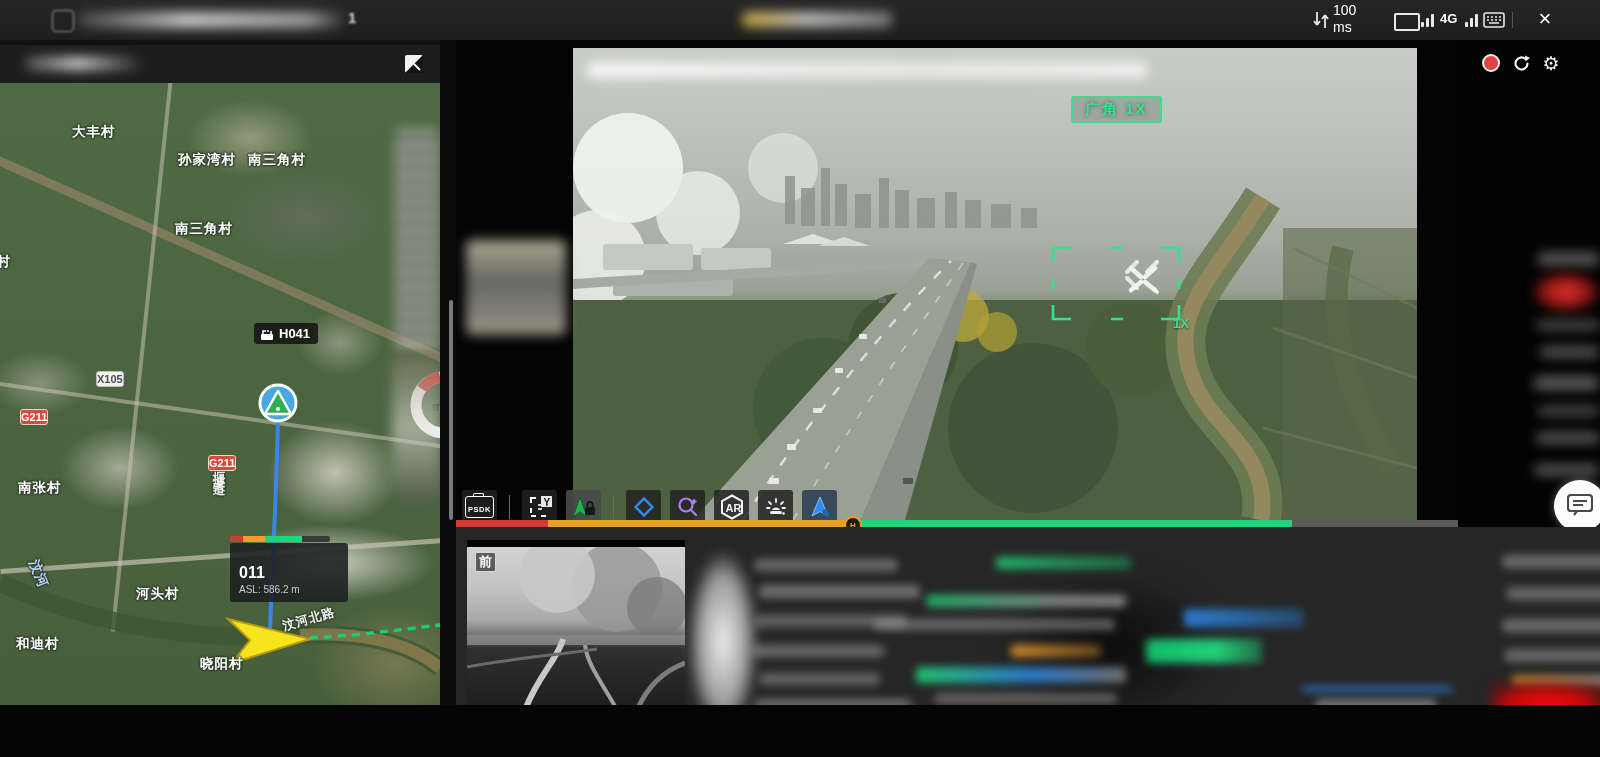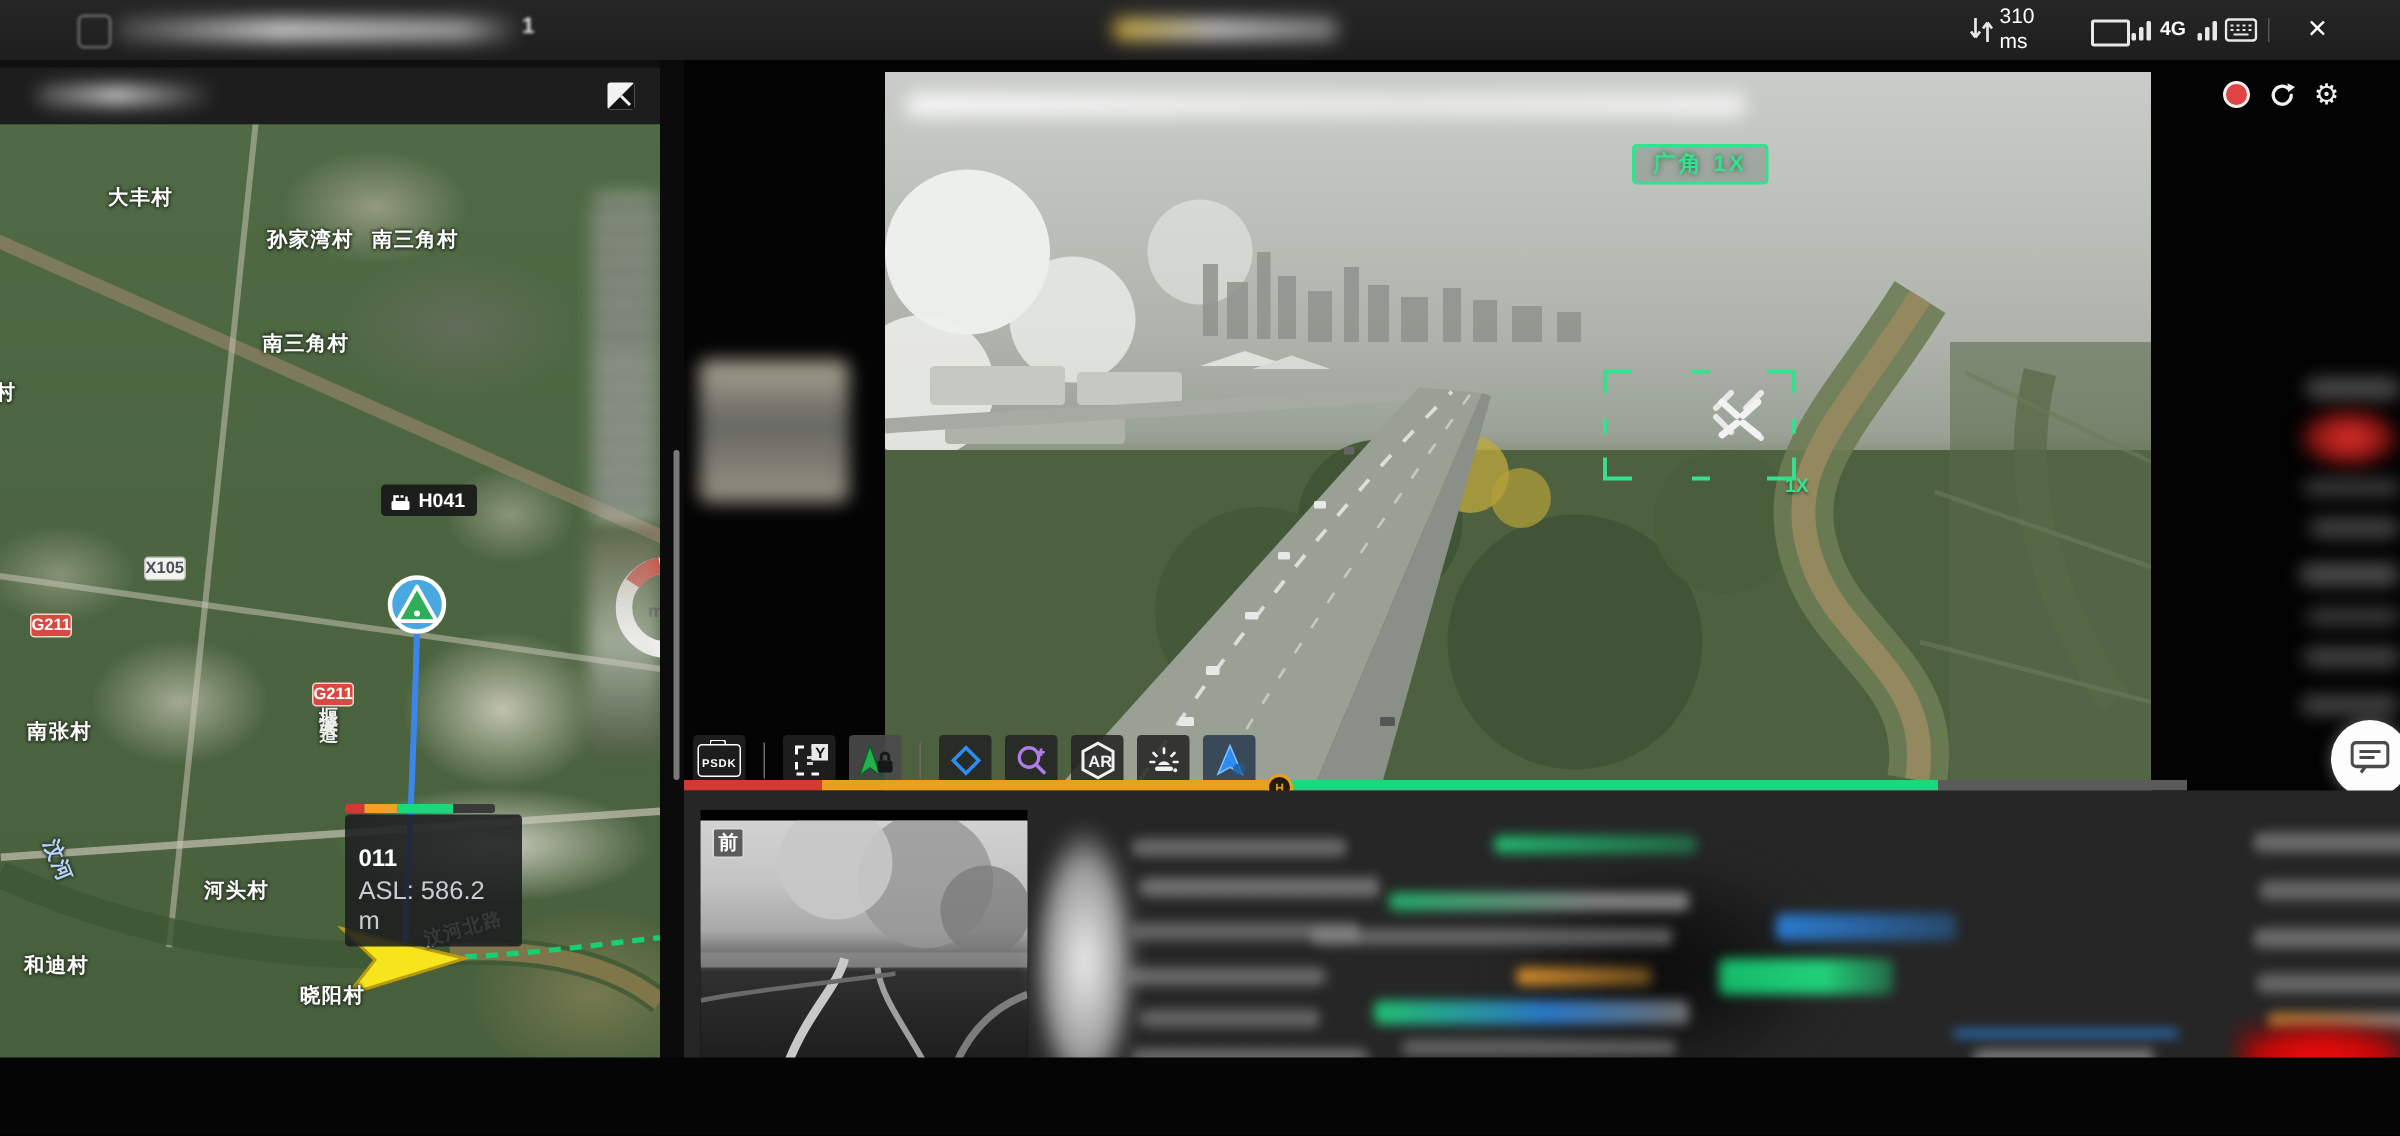--- a/index.html
+++ b/index.html
@@ -41,28 +41,28 @@
   .maplabel{position:absolute;color:#fff;font-size:13.5px;font-weight:bold;white-space:nowrap;letter-spacing:1px;
       text-shadow:-1px 0 2px #2e3b28,1px 0 2px #2e3b28,0 -1px 2px #2e3b28,0 1px 2px #2e3b28;}
   .maplabel.blue{color:#b9d4ff;}
   .badge{position:absolute;font-size:11px;font-weight:bold;padding:1px 0;border-radius:3px;white-space:nowrap;}
   .badge.red{background:#d84a41;color:#fff;border:1px solid #f2d7c9;}
   .badge.white{background:#f2f3ee;color:#4a4f58;border:1px solid #b9bdb4;}
   #dock-chip{position:absolute;left:254px;top:240px;background:rgba(20,20,20,.88);color:#fff;font-size:13px;font-weight:bold;
       padding:3px 8px 3px 6px;border-radius:3px;display:flex;align-items:flex-end;gap:5px;}
   #wp-popup{position:absolute;left:230px;top:460px;width:100px;background:rgba(28,30,32,.88);border-radius:3px;padding:21px 9px 7px;}
   #wp-popup .nm{color:#fff;font-size:16px;font-weight:bold;}
-  #wp-popup .asl{color:#c9cdd2;font-size:17px;margin-top:2px;}
+  #wp-popup .asl{color:#c9cdd2;font-size:10px;margin-top:2px;}
   #wp-bar{position:absolute;left:230px;top:453px;width:100px;height:6px;display:flex;border-radius:2px;overflow:hidden;}
   #v-divider{position:absolute;left:440px;top:40px;width:16px;height:717px;background:#0b0b0b;}
   #v-scrollthumb{position:absolute;left:9px;top:260px;width:4px;height:220px;background:#7a7a7a;border-radius:2px;}
 
   
   #video-panel{position:absolute;left:456px;top:40px;width:1002px;height:490px;background:#040404;overflow:hidden;}
-  #viewport{position:absolute;left:134px;top:8px;width:844px;height:526px;overflow:hidden;
+  #viewport{position:absolute;left:117px;top:8px;width:844px;height:526px;overflow:hidden;
      background:linear-gradient(#c9ccc8 0%,#bcc0ba 18%,#aeb2ab 34%,#9aa296 46%,#6d7d5c 52%,#57694a 70%,#47593a 100%);}
   #lens-chip{position:absolute;left:498px;top:48px;border:2px solid #35e08f;color:#35e08f;background:rgba(10,40,25,.18);
      font-size:15px;font-weight:bold;padding:2px 12px;border-radius:3px;letter-spacing:2px;text-shadow:0 0 4px rgba(20,80,40,.8);}
   #zoom-badge{position:absolute;left:600px;top:268px;color:#35e08f;font-size:13px;font-weight:bold;text-shadow:0 1px 2px rgba(0,0,0,.5);}
   #toolbar{position:absolute;left:6px;top:448px;height:38px;display:flex;align-items:center;gap:9px;}
   .tool{width:35px;height:35px;border-radius:3px;background:rgba(34,34,34,.85);display:flex;align-items:center;justify-content:center;cursor:pointer;}
   .tool.lit{background:rgba(74,74,74,.9);}
   .tool.sel{background:rgba(52,68,84,.95);}
   .tdiv{width:1px;height:24px;background:#6a6a6a;margin:0 3px;}
   #mission-bar{position:absolute;left:456px;top:520px;width:1144px;height:7px;background:#5a5a5a;}
@@ -97,21 +97,21 @@
     <span class="abs" style="left:52px;top:10px;width:20px;height:20px;border:1.5px solid #bbb;border-radius:4px;opacity:.8;filter:blur(1px);"></span>
     <div class="streak" style="left:78px;top:12px;width:270px;height:16px;background:linear-gradient(90deg,rgba(255,255,255,.15),rgba(255,255,255,.75) 40%,rgba(255,255,255,.55) 85%,transparent);"></div>
     <span id="title-tail">1</span>
     <div class="streak" style="left:742px;top:12px;width:150px;height:15px;background:linear-gradient(90deg,#caa83e,rgba(255,255,255,.7) 45%,rgba(255,255,255,.4));"></div>
 
     <svg class="tb-ico" style="left:1312px;top:10px;" width="18" height="20" viewBox="0 0 18 20">
       <path d="M5 2 v13 M5 15 l-3 -4 M5 15 l3 -4" stroke="#e8e8e8" stroke-width="1.8" fill="none"></path>
       <path d="M13 18 v-13 M13 5 l-3 4 M13 5 l3 4" stroke="#e8e8e8" stroke-width="1.8" fill="none"></path>
     </svg>
     <div id="latency">
-      <div>310</div>
+      <div>100</div>
       <div>ms</div>
     </div>
 
     <span class="abs" style="left:1394px;top:13px;width:22px;height:14px;border:2px solid #e8e8e8;border-radius:2px;"></span>
     <span class="sigbars" style="left:1421px;top:14px;">
         <i style="height:5px;"></i>
         <i style="height:9px;"></i>
         <i style="height:13px;"></i>
       </span>
     <span id="net4g">4G</span>

